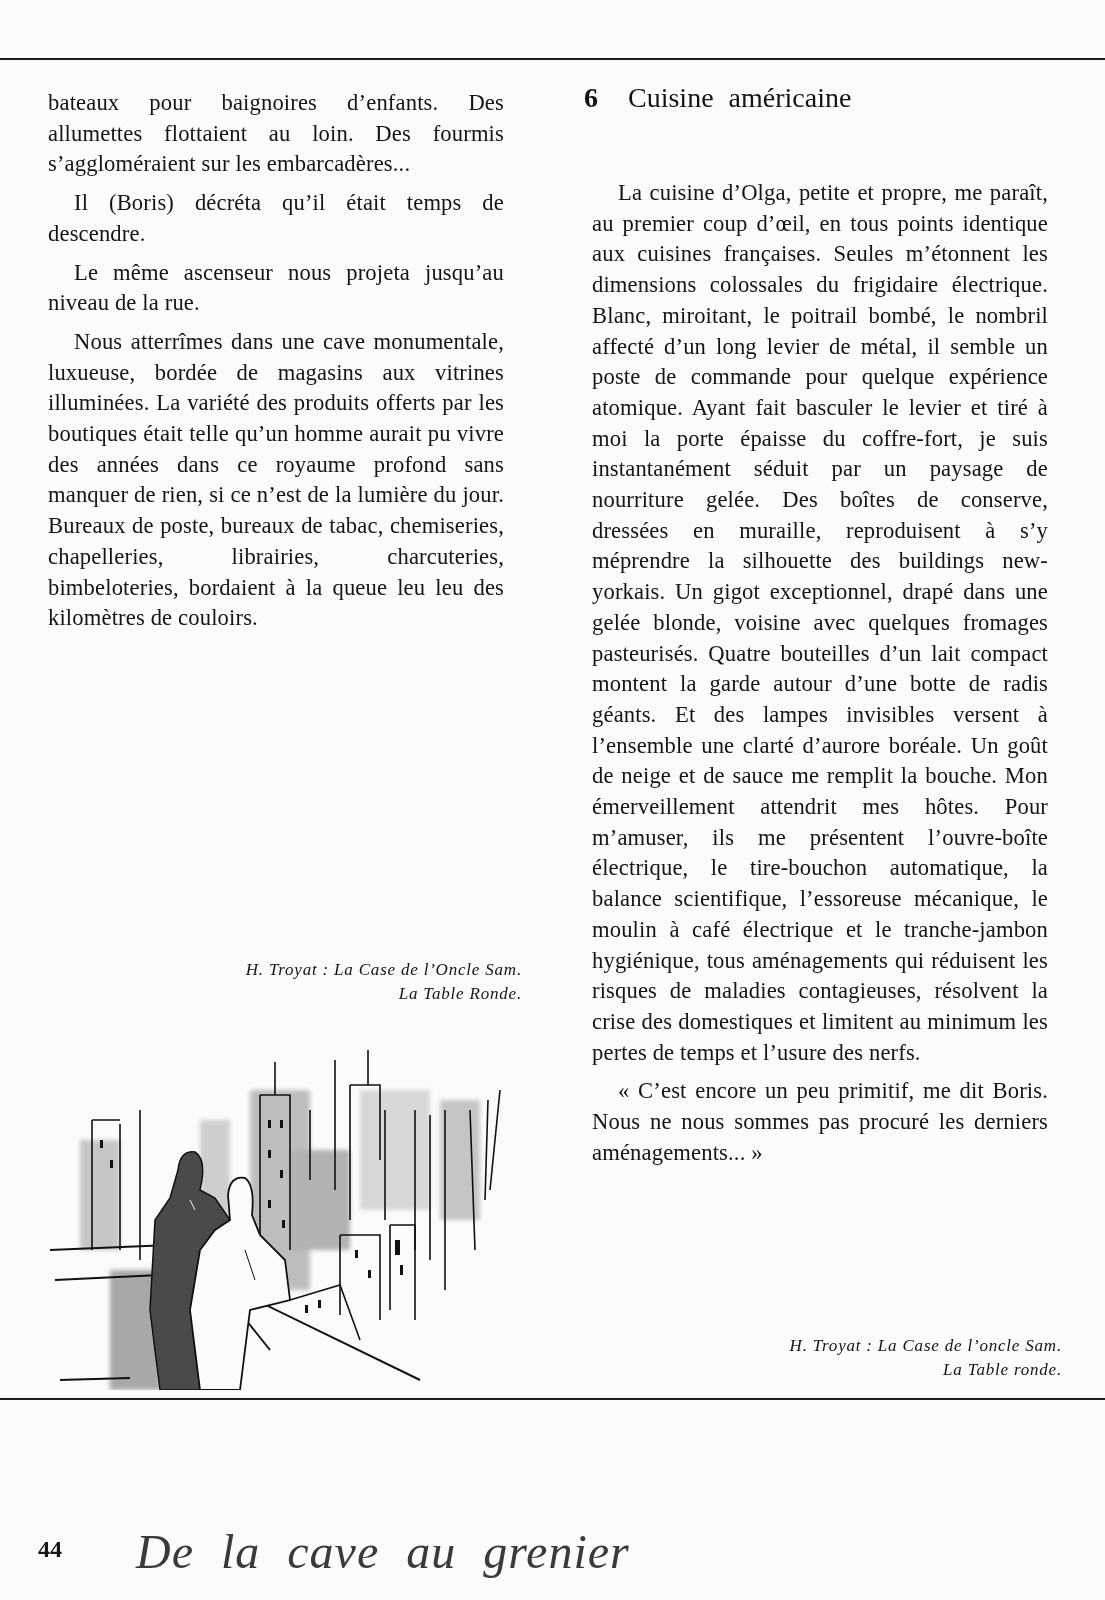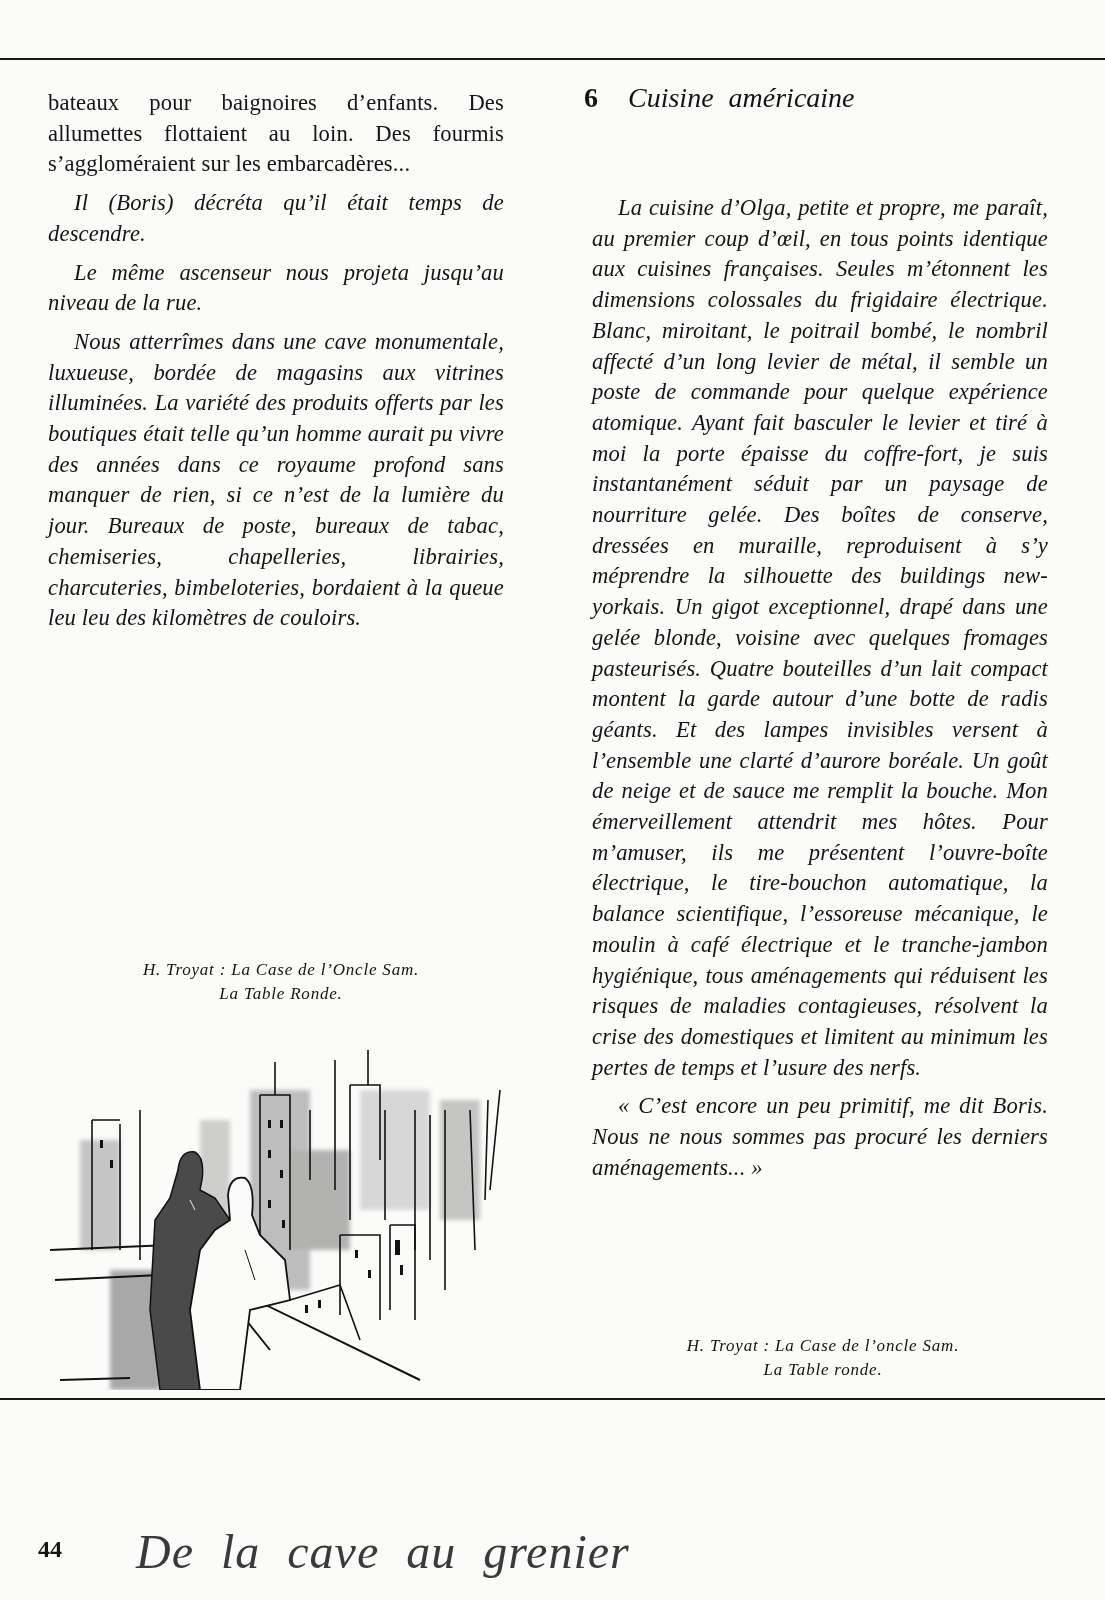--- a/index.html
+++ b/index.html
@@ -19,37 +19,37 @@
     .rule.bottom { top: 1398px; }
     .col {
       position: absolute;
       width: 472px;
       font-size: 22.6px;
       line-height: 30.7px;
       text-align: justify;
       letter-spacing: 0.15px;
     }
     .col.left { left: 40px; top: 80px; }
-    .col.right { left: 584px; top: 185px; }
+    .col.right { left: 584px; top: 170px; }
     .col p { margin: 8px; text-indent: 0; }
-    .col p.indent { text-indent: 26px; font-style: italic; }
+    .col p.indent { text-indent: 26px; }
     .col p.cont { text-indent: 0; }
     .heading {
       position: absolute; left: 584px; top: 80px;
       font-size: 28px; line-height: 36px;
       white-space: nowrap;
     }
     .heading .num { font-weight: bold; font-style: normal; margin-right: 30px; }
-    .heading .title { font-style: italic; word-spacing: 8px; }
+    .heading .title { word-spacing: 8px; }
     .citation {
       position: absolute;
       font-style: italic;
       font-size: 17px;
       line-height: 24px;
-      text-align: center;
+      text-align: right;
       letter-spacing: 0.8px;
     }
     .citation.left { left: 40px; width: 482px; top: 958px; }
     .citation.right { left: 584px; width: 478px; top: 1334px; }
     .illustration {
       position: absolute; left: 50px; top: 1050px;
       width: 470px; height: 340px;
     }
     .footer-num {
       position: absolute; left: 38px; top: 1536px;

